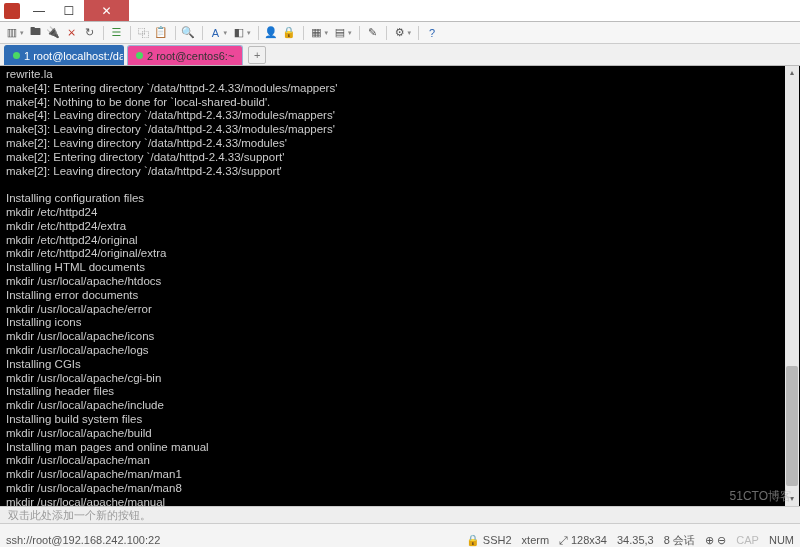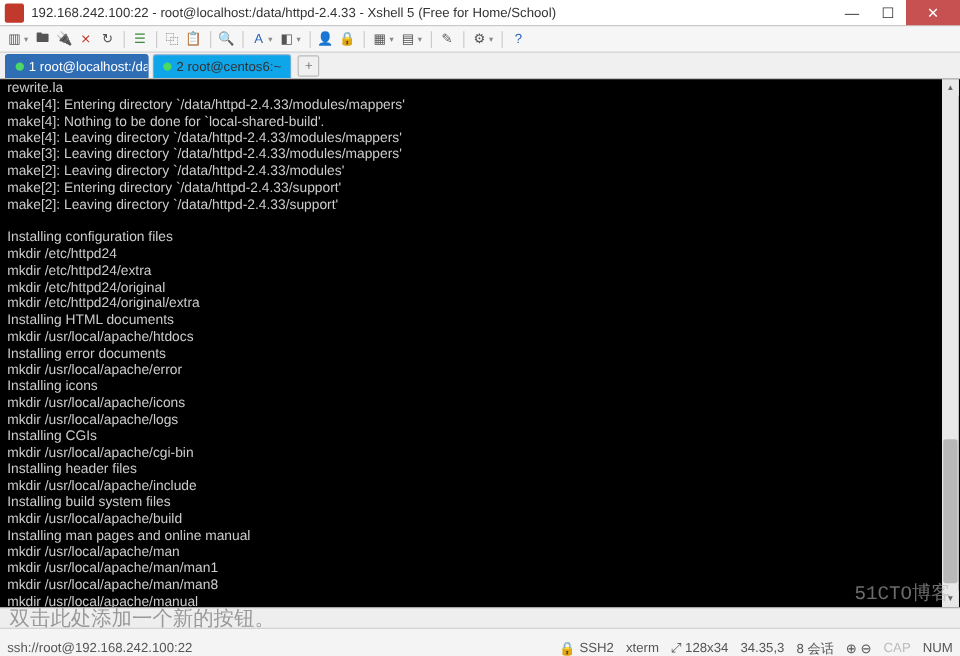--- a/index.html
+++ b/index.html
@@ -8,44 +8,43 @@
   .titlebar .icon { width: 16px; height: 16px; margin: 0 4px; background: #c0392b; border-radius: 2px; }
   .titlebar .title { flex: 1; color: #333; font-size: 11px; padding-left: 2px; }
   .winbtns { display: flex; height: 100%; }
   .winbtn { width: 30px; height: 100%; display: flex; align-items: center; justify-content: center; font-size: 12px; color: #333; }
   .winbtn.close { background: #c75050; color: #fff; width: 45px; }
   .toolbar { height: 22px; background: #f6f6f6; border-bottom: 1px solid #ccc; display: flex; align-items: center; padding: 0 4px; gap: 2px; }
   .tb-icon { width: 16px; height: 16px; display:flex; align-items:center; justify-content:center; color:#555; font-size:11px; border-radius:2px;}
   .tb-sep { width:1px; height:14px; background:#ccc; margin:0 3px;}
   .tb-arrow { font-size:7px; color:#888; margin-left:-2px; margin-right:2px;}
   .tabbar { height: 22px; background: #f0f0f0; border-bottom: 1px solid #bbb; display: flex; align-items: flex-end; padding-left: 4px; }
-  .tab { height: 20px; border: 1px solid #9cb7d6; border-bottom: none; border-radius: 3px 3px 0 0; padding: 0 8px; display: flex; align-items: center; gap: 4px; background: #0ea5e9; font-size: 11px; color:#333; margin-right:3px; max-width:120px; overflow:hidden; white-space:nowrap;}
+  .tab { height: 20px; border: 1px solid #9cb7d6; border-bottom: none; border-radius: 3px 3px 0 0; padding: 0 8px; display: flex; align-items: center; gap: 4px; background: #ec4899; font-size: 11px; color:#333; margin-right:3px; max-width:120px; overflow:hidden; white-space:nowrap;}
   .tab.active { background: #2f6db5; color: #fff; border-color:#2f6db5;}
   .tab .dot { width:7px; height:7px; border-radius:50%; background:#888; flex:0 0 7px;}
   .tab.active .dot { background:#4bd964;}
   .tab.t2 .dot{ background:#4bd964;}
   .tab.t3 .dot{ background:#4bd964;}
   .addtab { width:18px; height:18px; border:1px solid #bbb; display:flex;align-items:center;justify-content:center; color:#777; border-radius:2px; margin-left:2px; margin-bottom:1px;}
   .terminal { background:#000; color:#ccc; font-family: Liberation Sans, sans-serif; font-size:11.5px; line-height:13.8px; padding:2px 6px 0 6px; height:440px; overflow:hidden; white-space:pre; position:relative;}
-  .bottom-hint { height:17px; background:#eee; border-top:1px solid #ccc; color:#999; font-size:17px; padding-left:8px; display:flex; align-items:center;}
+  .bottom-hint { height:17px; background:#eee; border-top:1px solid #ccc; color:#999; font-size:11px; padding-left:8px; display:flex; align-items:center;}
   .statusbar { height:20px; background:#f4f4f4; border-top:1px solid #ccc; display:flex; align-items:center; font-size:11px; color:#555; padding:16px 6px;}
   .statusbar .left{ flex:1; }
   .statusbar .seg { margin-left:10px; display:flex; align-items:center; gap:3px;}
-  .watermark { position:absolute; right:8px; bottom:42px; color:rgba(180,180,180,0.6); font-size:16px; pointer-events:none;font-family:Liberation Mono, monospace;}
+  .watermark { position:absolute; right:8px; bottom:42px; color:rgba(180,180,180,0.6); font-size:12px; pointer-events:none;}
   .scrollbar { position:absolute; right:1px; top:0; width:14px; height:100%; background:#e8e8e8;}
   .scroll-thumb { position:absolute; left:1px; right:1px; top:300px; height:120px; background:#b8b8b8; border-radius:2px;}
   .scroll-arrow { position:absolute; left:0; right:0; height:14px; display:flex; align-items:center; justify-content:center; color:#666; font-size:8px; background:#e8e8e8;}
   .lock{ color:#888; }
 </style>
 </head>
 <body>
 
 <div class="titlebar">
   <div class="icon"></div>
-  <div class="title">192.168.242.100:22 - root@localhost:/data/httpd-2.4.33 - Xshell 5 (Free for Home/School)</div>
   <div class="winbtns">
     <div class="winbtn">—</div>
     <div class="winbtn">☐</div>
     <div class="winbtn close">✕</div>
   </div>
 </div>
 
 <div class="toolbar">
   <span class="tb-icon">▥</span>
     <span class="tb-arrow">▾</span>

